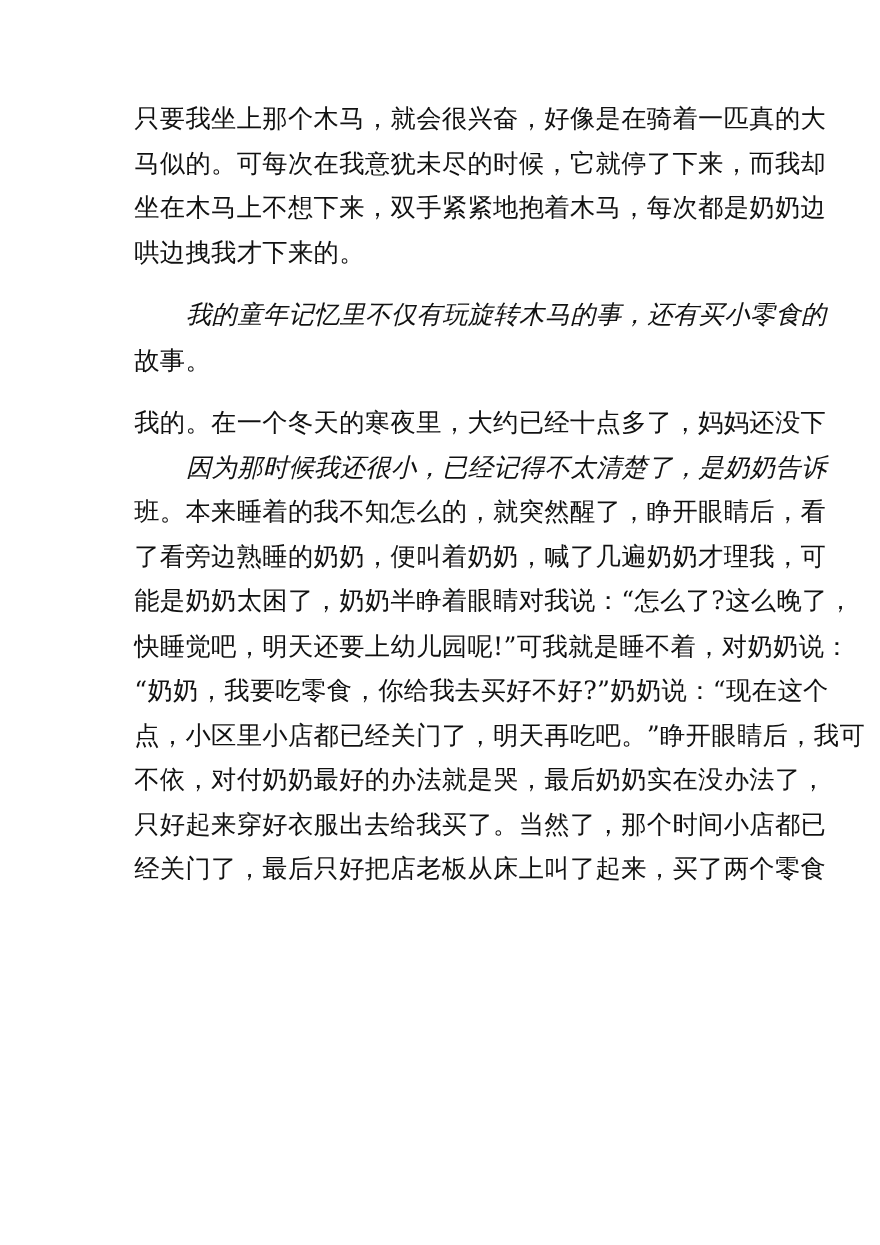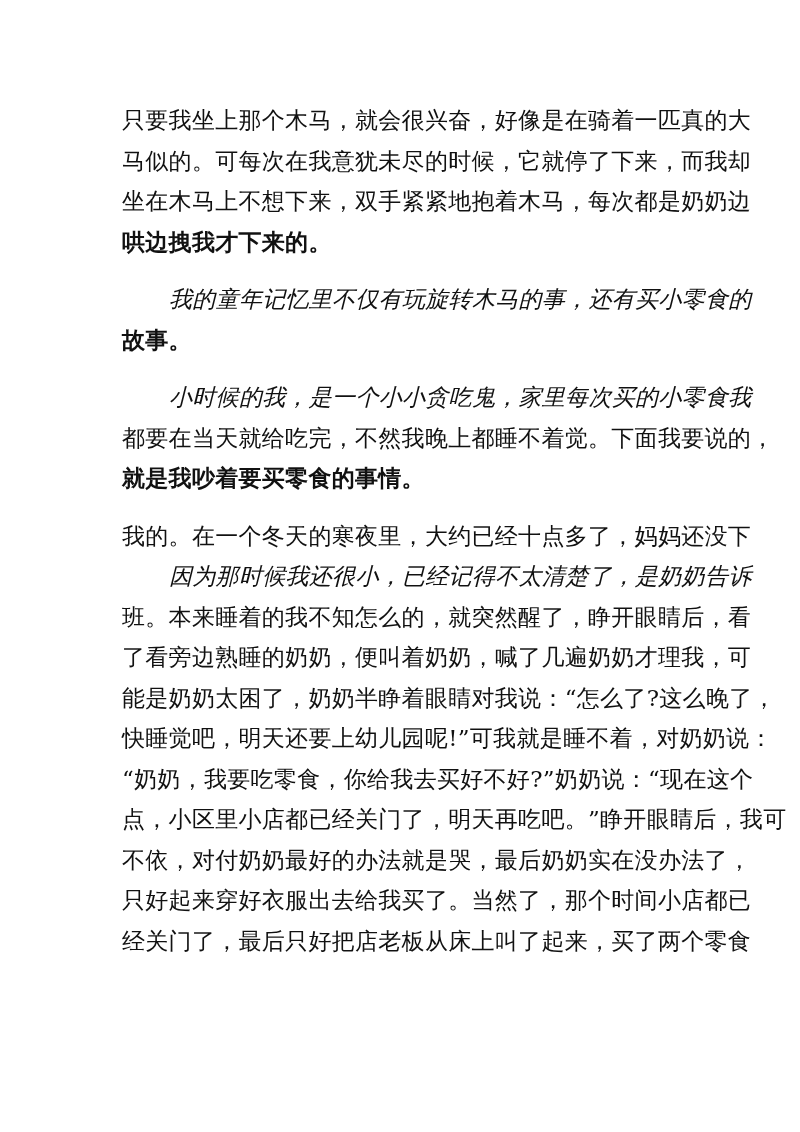--- a/index.html
+++ b/index.html
@@ -11,40 +11,39 @@
       width: 800px;
       height: 1132px;
       position: relative;
       overflow: hidden;
       font-family: "DejaVu Serif", "Liberation Serif", serif;
       color: #111111;
     }
     .page {
       position: absolute;
       left: 122px;
-      top: 100px;
+      top: 88px;
       width: 548px;
     }
     .para {
       margin: 0 0 17px 0;
       font-size: 23px;
       line-height: 40.5px;
       letter-spacing: 0.3px;
       text-align: justify;
       word-break: break-all;
     }
     .para .line {
       display: block;
       white-space: nowrap;
       text-align-last: justify;
       text-align: justify;
     }
     .para .line.last {
       text-align-last: left;
-      font-weight: bold;
     }
     .para .line.indent {
       padding-left: 47px;
       font-style: italic;
     }
   </style>
 </head>
 <body>
 
 <div class="page">
@@ -54,25 +53,20 @@
     <span class="line">马似的。可每次在我意犹未尽的时候，它就停了下来，而我却</span>
     <span class="line">坐在木马上不想下来，双手紧紧地抱着木马，每次都是奶奶边</span>
     <span class="line last">哄边拽我才下来的。</span>
   </p>
 
   <p class="para">
     <span class="line indent">我的童年记忆里不仅有玩旋转木马的事，还有买小零食的</span>
     <span class="line last">故事。</span>
   </p>
 
-  <p class="para">
-    <span class="line indent">小时候的我，是一个小小贪吃鬼，家里每次买的小零食我</span>
-    <span class="line">都要在当天就给吃完，不然我晚上都睡不着觉。下面我要说的，</span>
-    <span class="line last">就是我吵着要买零食的事情。</span>
-  </p>
 
   <p class="para">
     <span class="line">我的。在一个冬天的寒夜里，大约已经十点多了，妈妈还没下</span>
     <span class="line indent">因为那时候我还很小，已经记得不太清楚了，是奶奶告诉</span>
     <span class="line">班。本来睡着的我不知怎么的，就突然醒了，睁开眼睛后，看</span>
     <span class="line">了看旁边熟睡的奶奶，便叫着奶奶，喊了几遍奶奶才理我，可</span>
     <span class="line">能是奶奶太困了，奶奶半睁着眼睛对我说：“怎么了?这么晚了，</span>
     <span class="line">快睡觉吧，明天还要上幼儿园呢!”可我就是睡不着，对奶奶说：</span>
     <span class="line">“奶奶，我要吃零食，你给我去买好不好?”奶奶说：“现在这个</span>
     <span class="line">点，小区里小店都已经关门了，明天再吃吧。”睁开眼睛后，我可</span>

